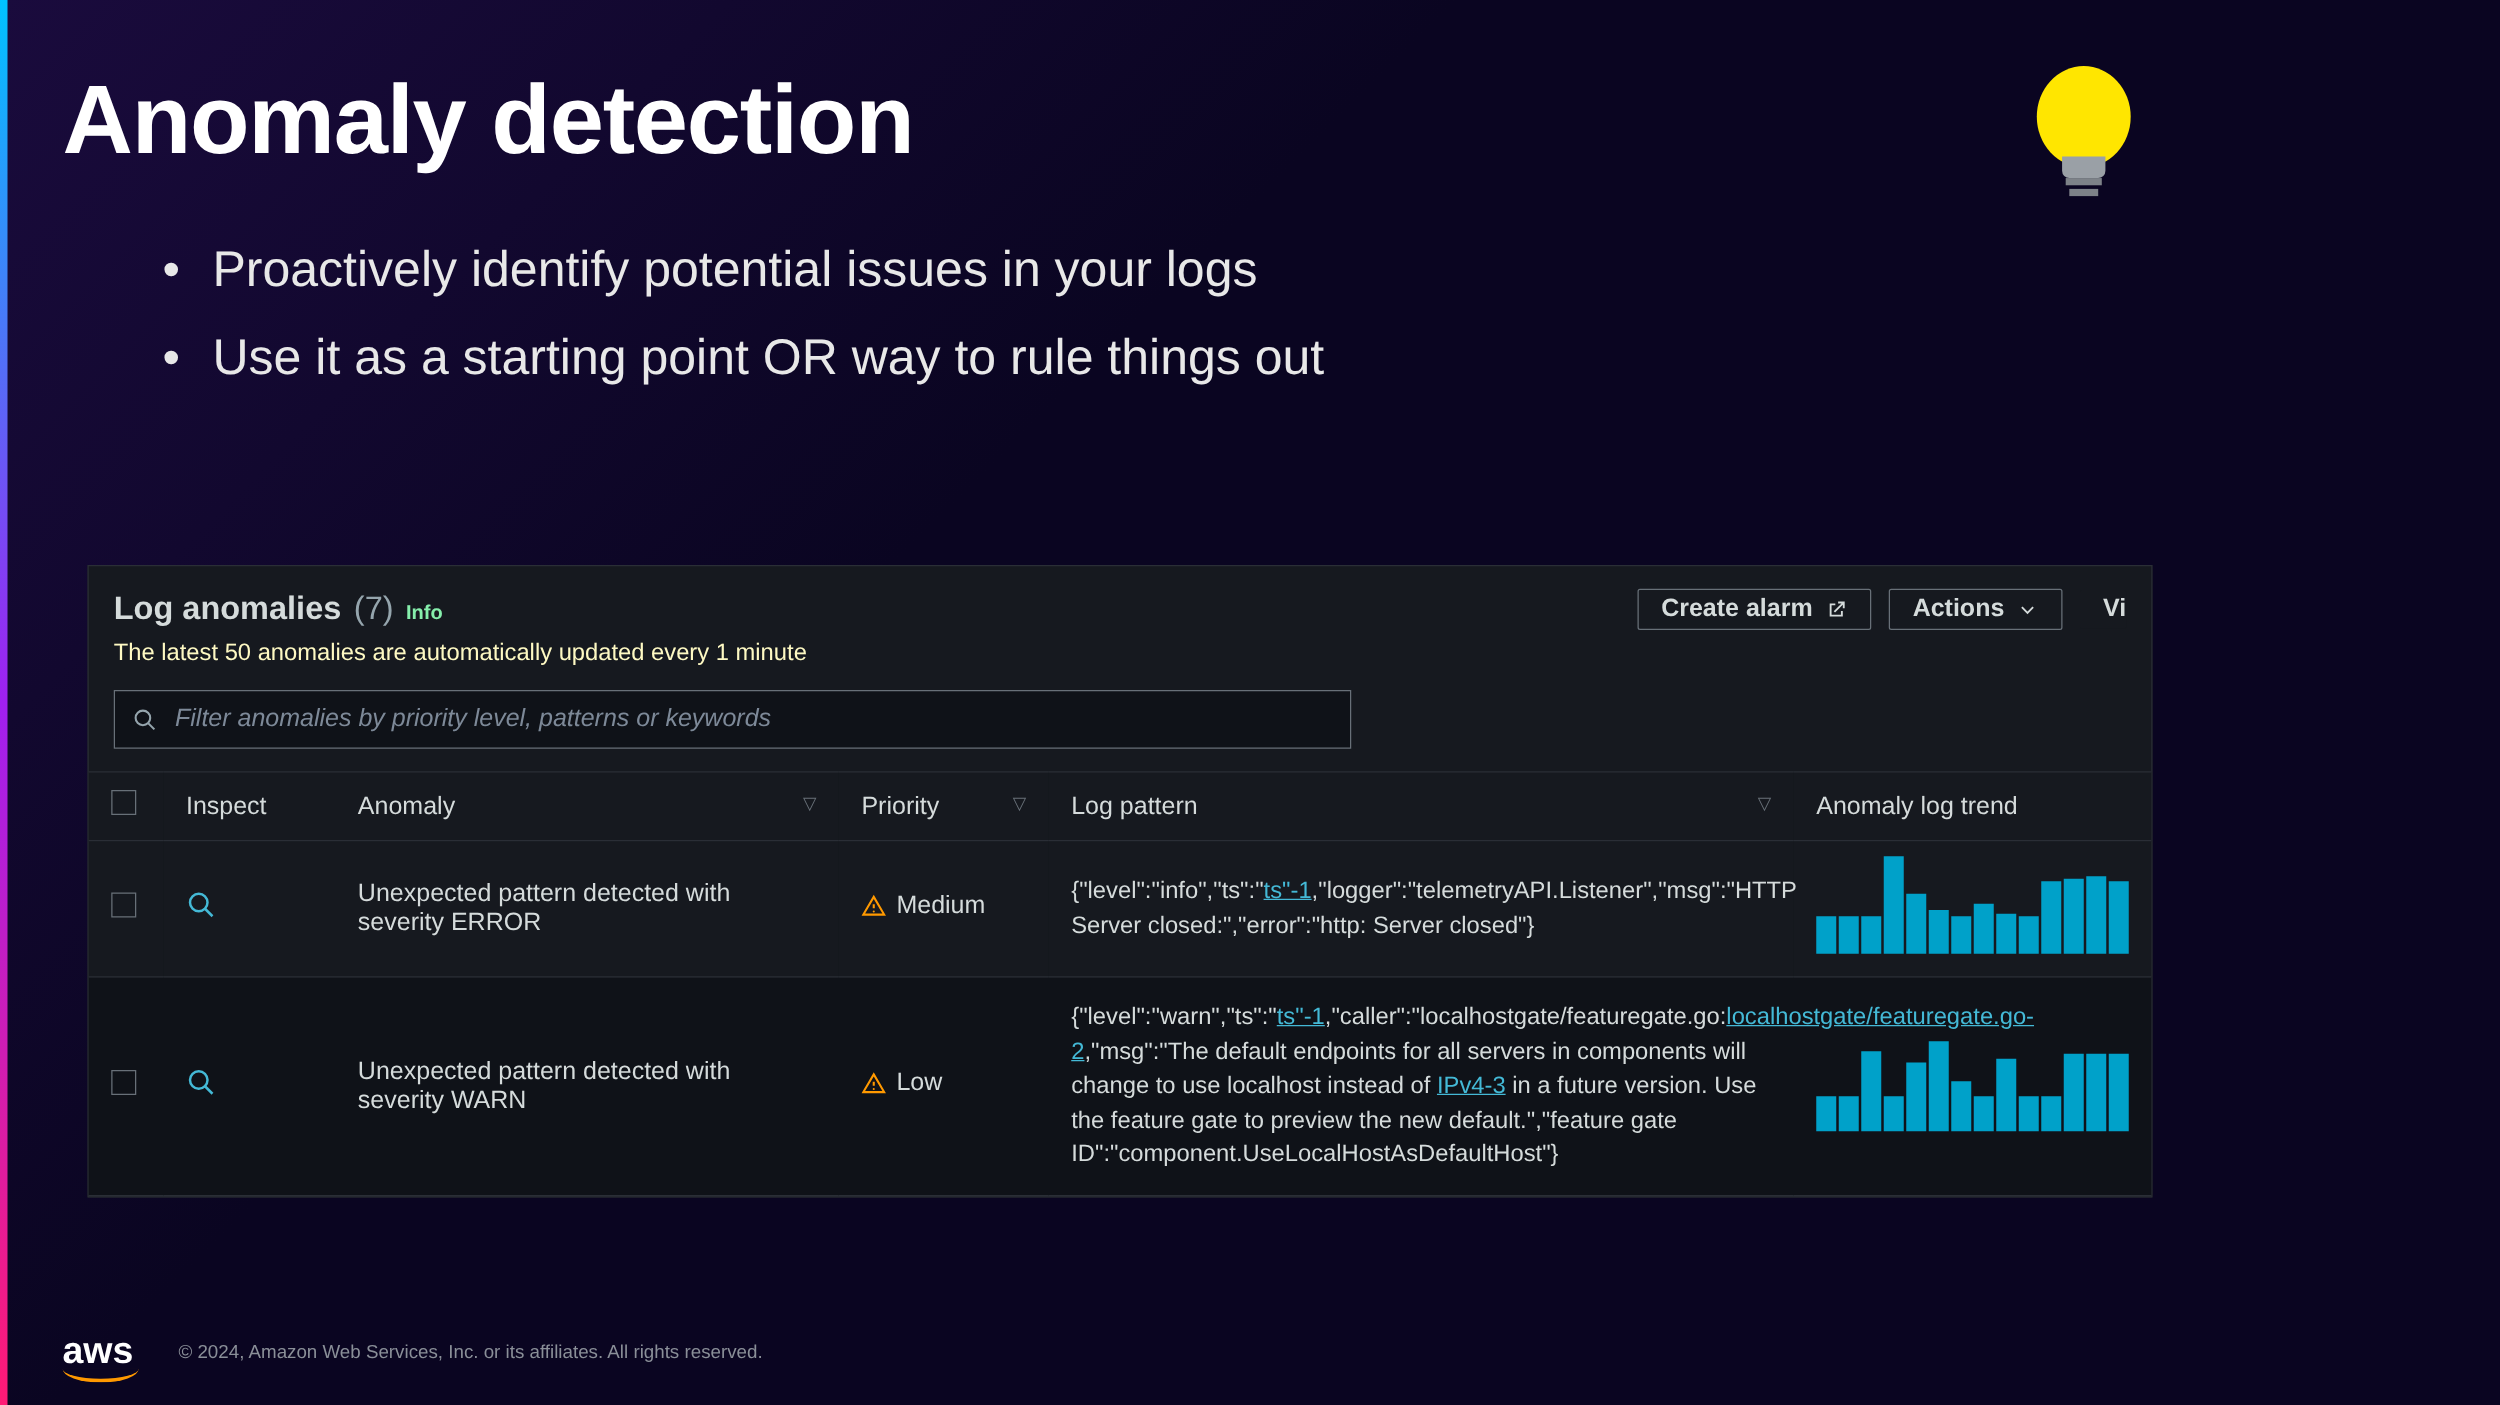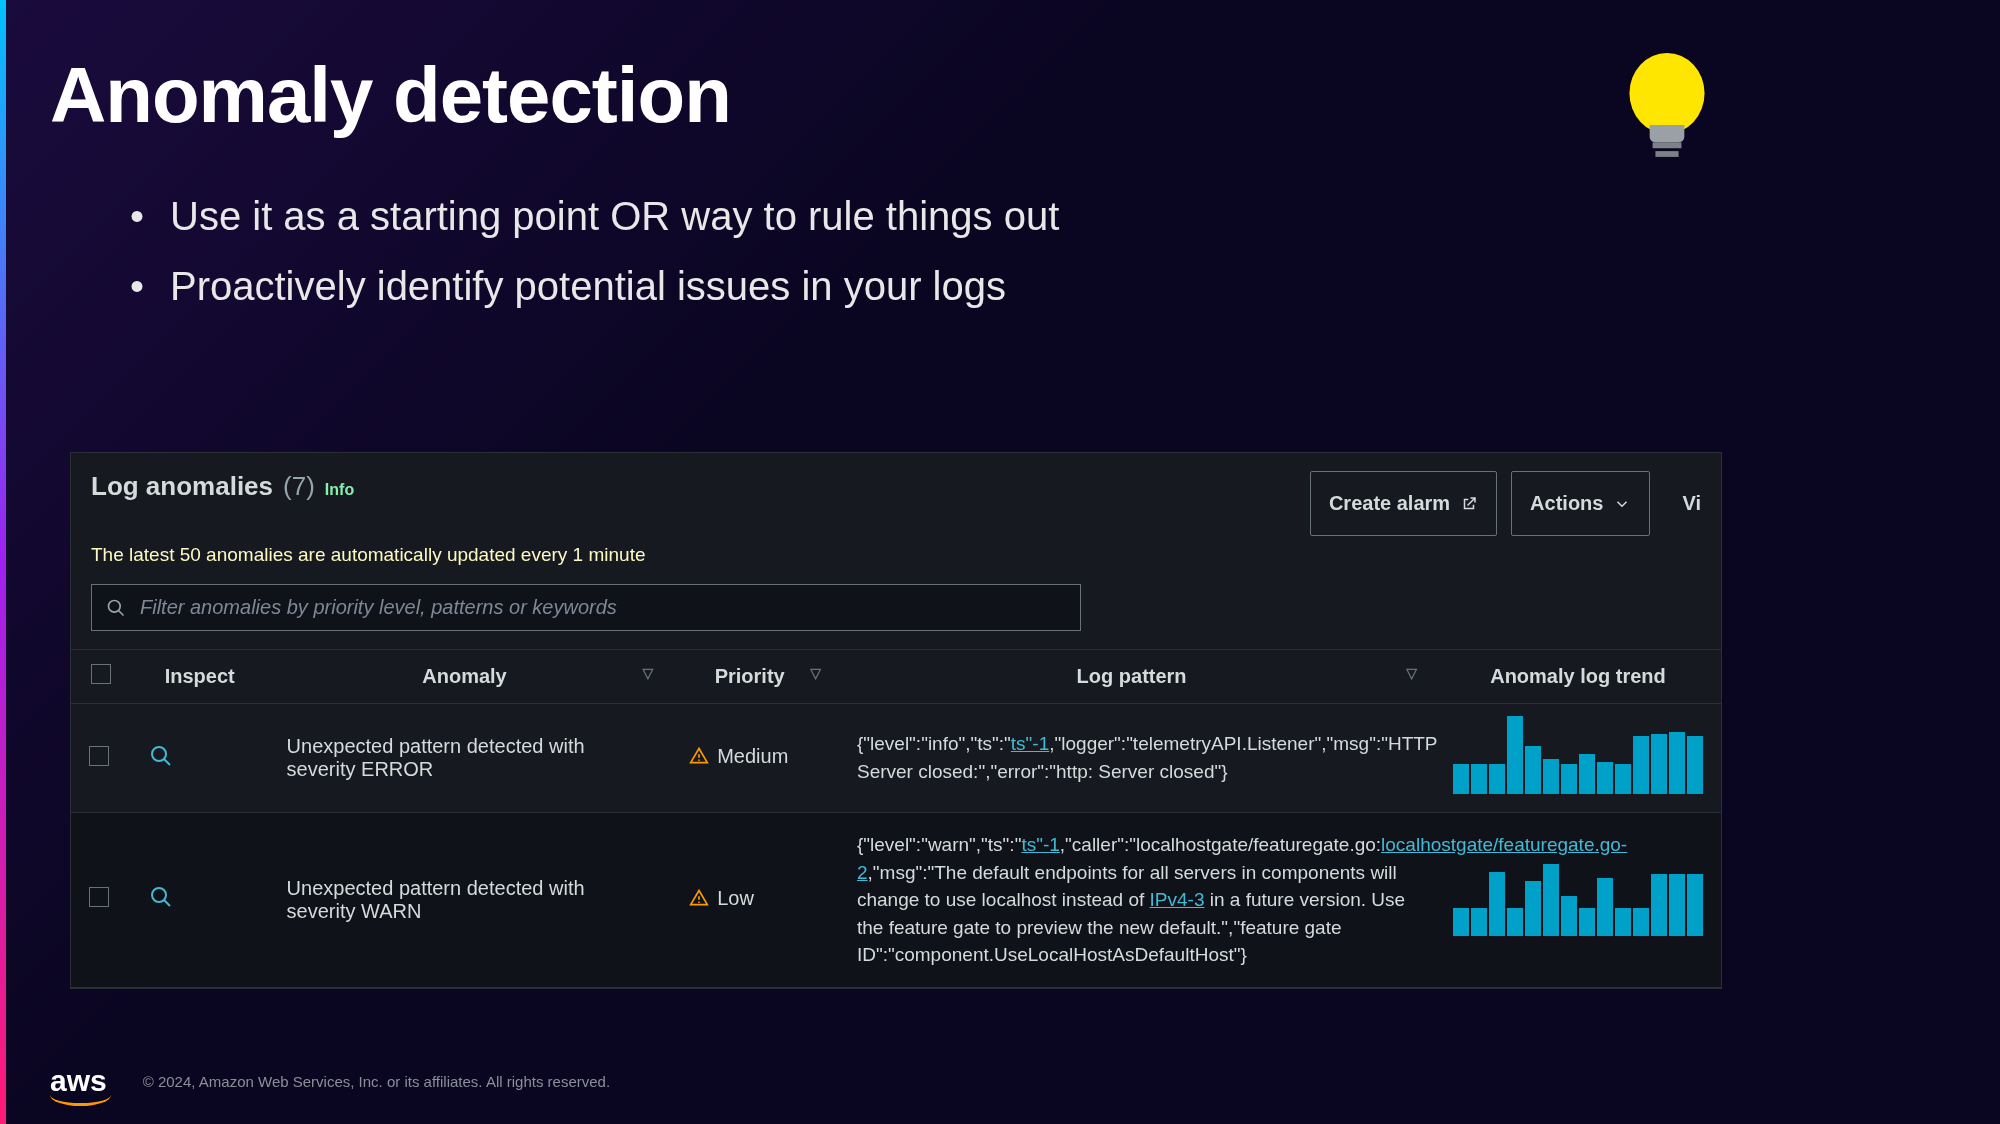--- a/index.html
+++ b/index.html
@@ -13,30 +13,30 @@
   .bulb svg{width:100%;height:100%}
   
   .panel{position:absolute;left:70px;right:70px;top:452px;background:#16191f;border:1px solid #2a2e36;padding:18px 0 0 0}
   .panel-header{display:flex;align-items:flex-start;justify-content:space-between;padding:0 20px 8px 20px}
   .panel-title-row{display:flex;align-items:baseline;gap:10px}
   .panel-title{font-size:26px;font-weight:700;color:#d5dbdb}
   .panel-count{font-size:26px;font-weight:400;color:#95a5ad}
   .info-link{color:#86efac;font-size:16px;font-weight:700;cursor:pointer}
   .panel-sub{font-size:19px;color:#fef9c3;padding:0 20px 18px 20px}
   .panel-actions{display:flex;gap:14px;align-items:center}
-  .btn{background:#16191f;border:1px solid #687078;color:#d5dbdb;font-size:20px;font-weight:700;padding:20px 18px;display:inline-flex;align-items:center;gap:10px;cursor:pointer;border-radius:2px;white-space:nowrap}
+  .btn{background:#16191f;border:1px solid #687078;color:#d5dbdb;font-size:20px;font-weight:700;padding:4px 18px;display:inline-flex;align-items:center;gap:10px;cursor:pointer;border-radius:2px;white-space:nowrap}
   .btn svg{width:18px;height:18px}
   .search-wrap{padding:0 20px 18px 20px}
   .search{width:960px;display:flex;align-items:center;border:1px solid #687078;background:#0f1218;padding:10px 14px;gap:12px}
   .search svg{width:20px;height:20px;flex:none}
   .search input{flex:1;background:transparent;border:none;outline:none;color:#ffffff;font-size:20px;font-style:italic}
   .search input::placeholder{color:#7d8998;font-style:italic}
   
   table{width:100%;border-collapse:collapse}
-  thead th{border-top:1px solid #2a2e36;border-bottom:1px solid #2a2e36;padding:14px 18px;text-align:center;font-size:20px;font-weight:700;color:#d5dbdb;background:#16191f}
+  thead th{border-top:1px solid #2a2e36;border-bottom:1px solid #2a2e36;padding:14px 18px;text-align:left;font-size:20px;font-weight:400;color:#d5dbdb;background:#16191f}
   tbody td{border-bottom:1px solid #2a2e36;padding:18px;font-size:20px;color:#d5dbdb;vertical-align:middle;background:#0f1218}
   tbody tr:first-child td{background:#16191f}
   .chk{width:18px;height:18px;border:1px solid #687078;background:transparent;display:inline-block}
   .sort{float:right;color:#687078;font-size:14px}
   .mag{color:#44b9d6;cursor:pointer}
   .mag svg{width:24px;height:24px}
   .pri{display:inline-flex;align-items:center;gap:8px}
   .pri svg{width:20px;height:20px}
   .logp{font-size:19px;line-height:1.45;color:#d5dbdb;max-width:560px}
   .logp .lk{color:#44b9d6;text-decoration:underline}
@@ -63,22 +63,22 @@
         <ellipse cx="30" cy="30" rx="26" ry="28" fill="#ffe600"></ellipse>
         <path d="M18 52 h24 v8 a4 4 0 0 1 -4 4 h-16 a4 4 0 0 1 -4 -4 z" fill="#9aa0a6"></path>
         <rect x="20" y="64" width="20" height="4" fill="#7d8288"></rect>
         <rect x="22" y="70" width="16" height="4" fill="#7d8288"></rect>
       </svg>
   </div>
 
   <h1 class="title">Anomaly detection</h1>
 
   <ul class="bullets">
+    <li>Proactively identify potential issues in your logs</li>
     <li>Use it as a starting point OR way to rule things out</li>
-    <li>Proactively identify potential issues in your logs</li>
   </ul>
 
   <div class="panel">
     <div class="panel-header">
       <div>
         <div class="panel-title-row">
           <span class="panel-title">Log anomalies</span>
           <span class="panel-count">(7)</span>
           <span class="info-link">Info</span>
         </div>

